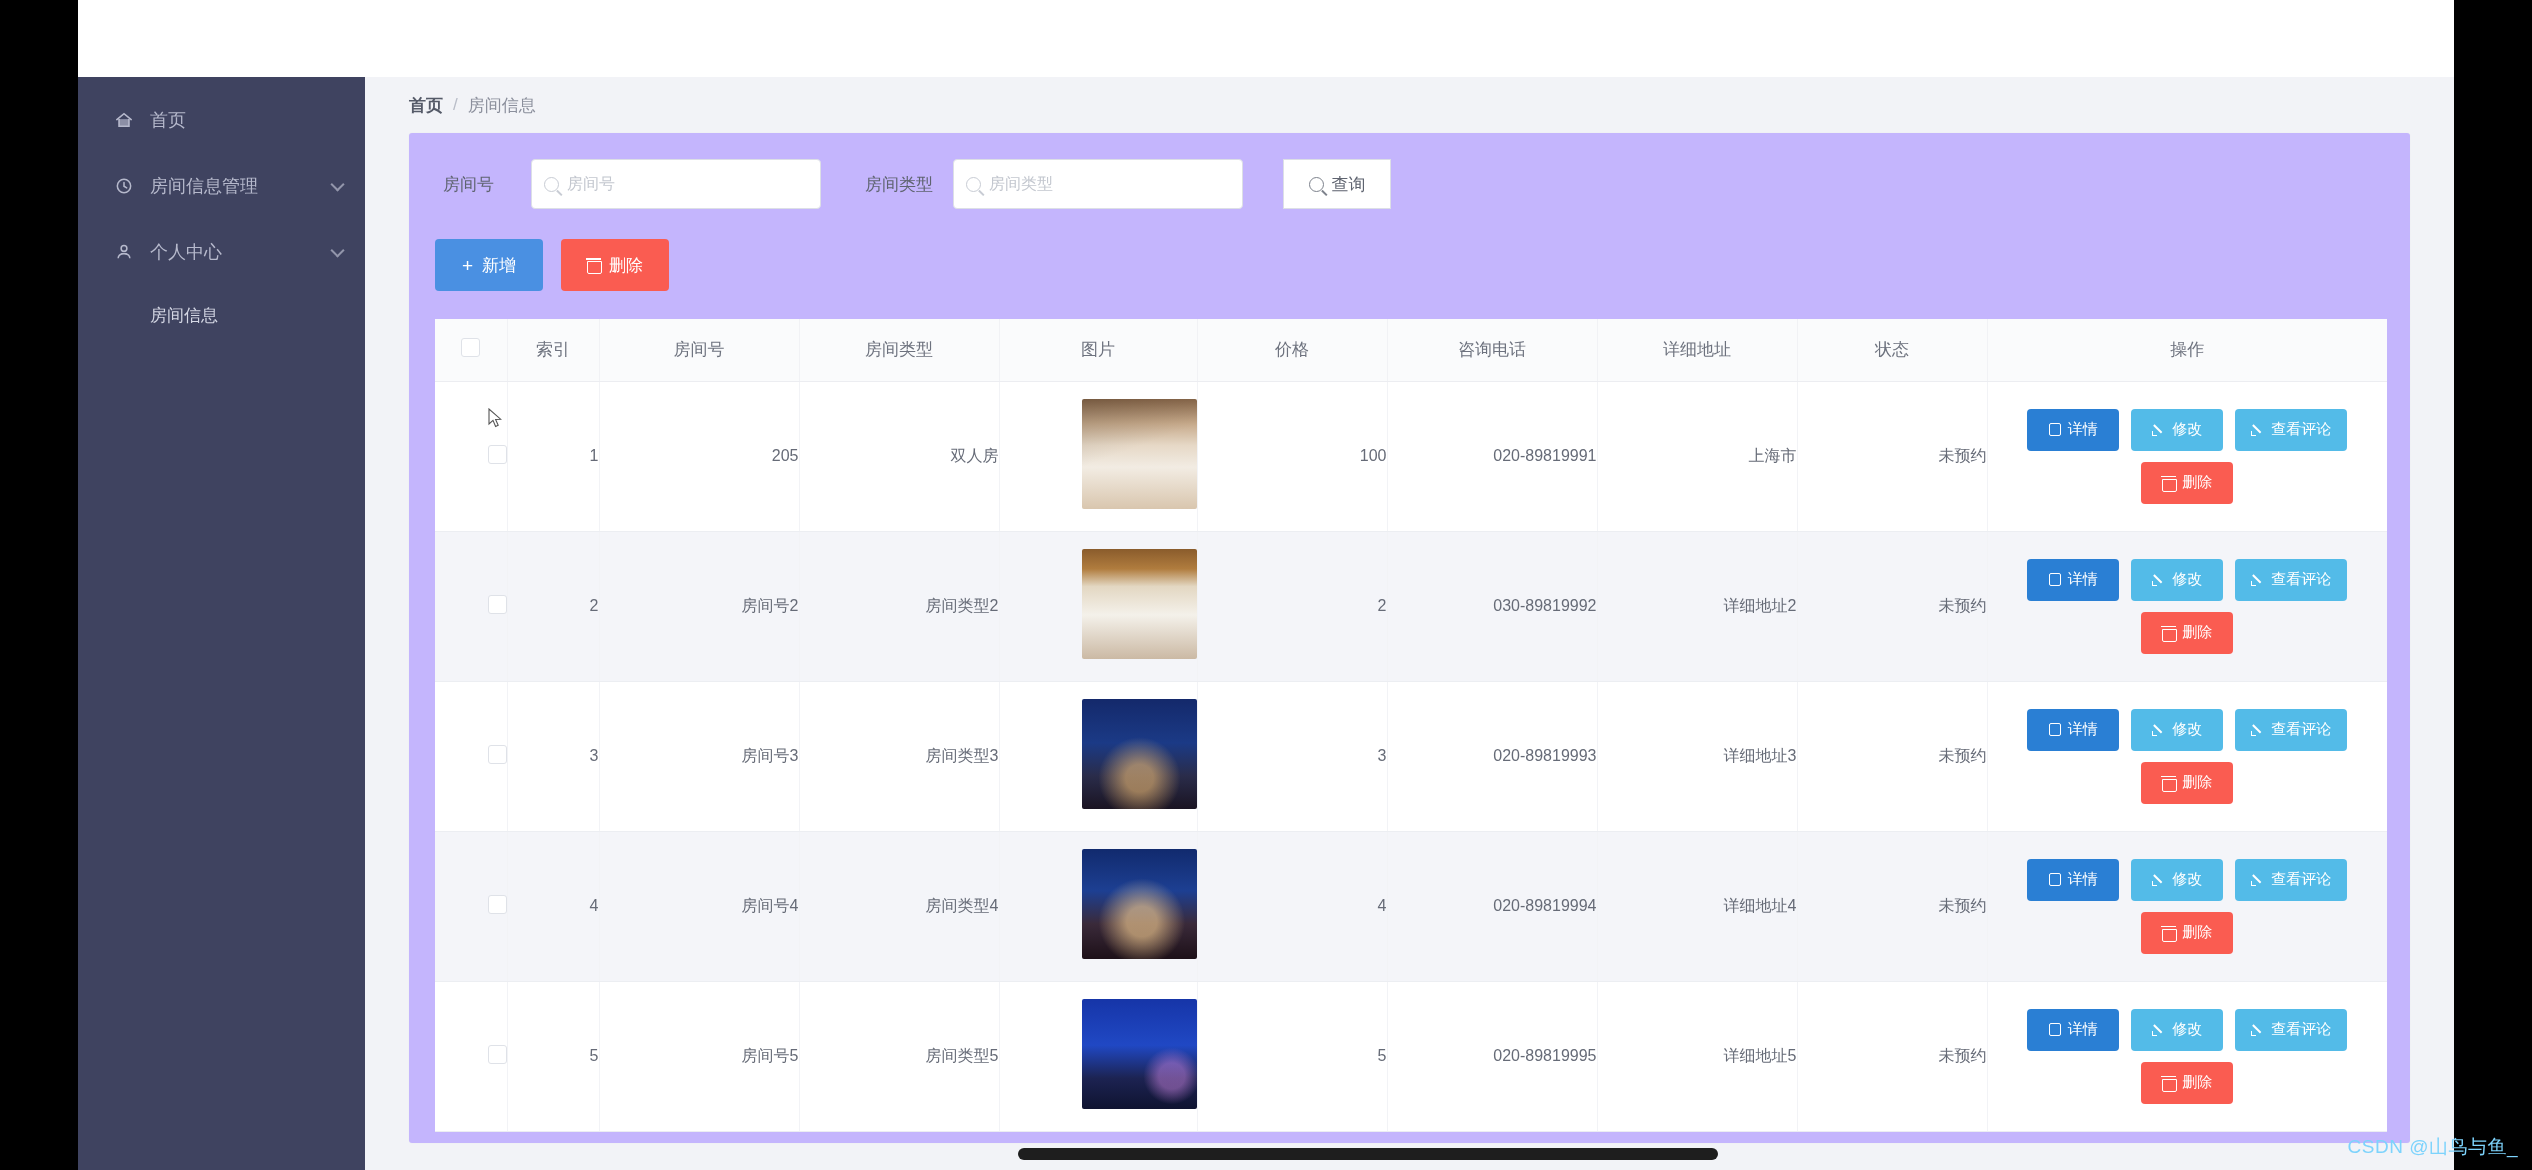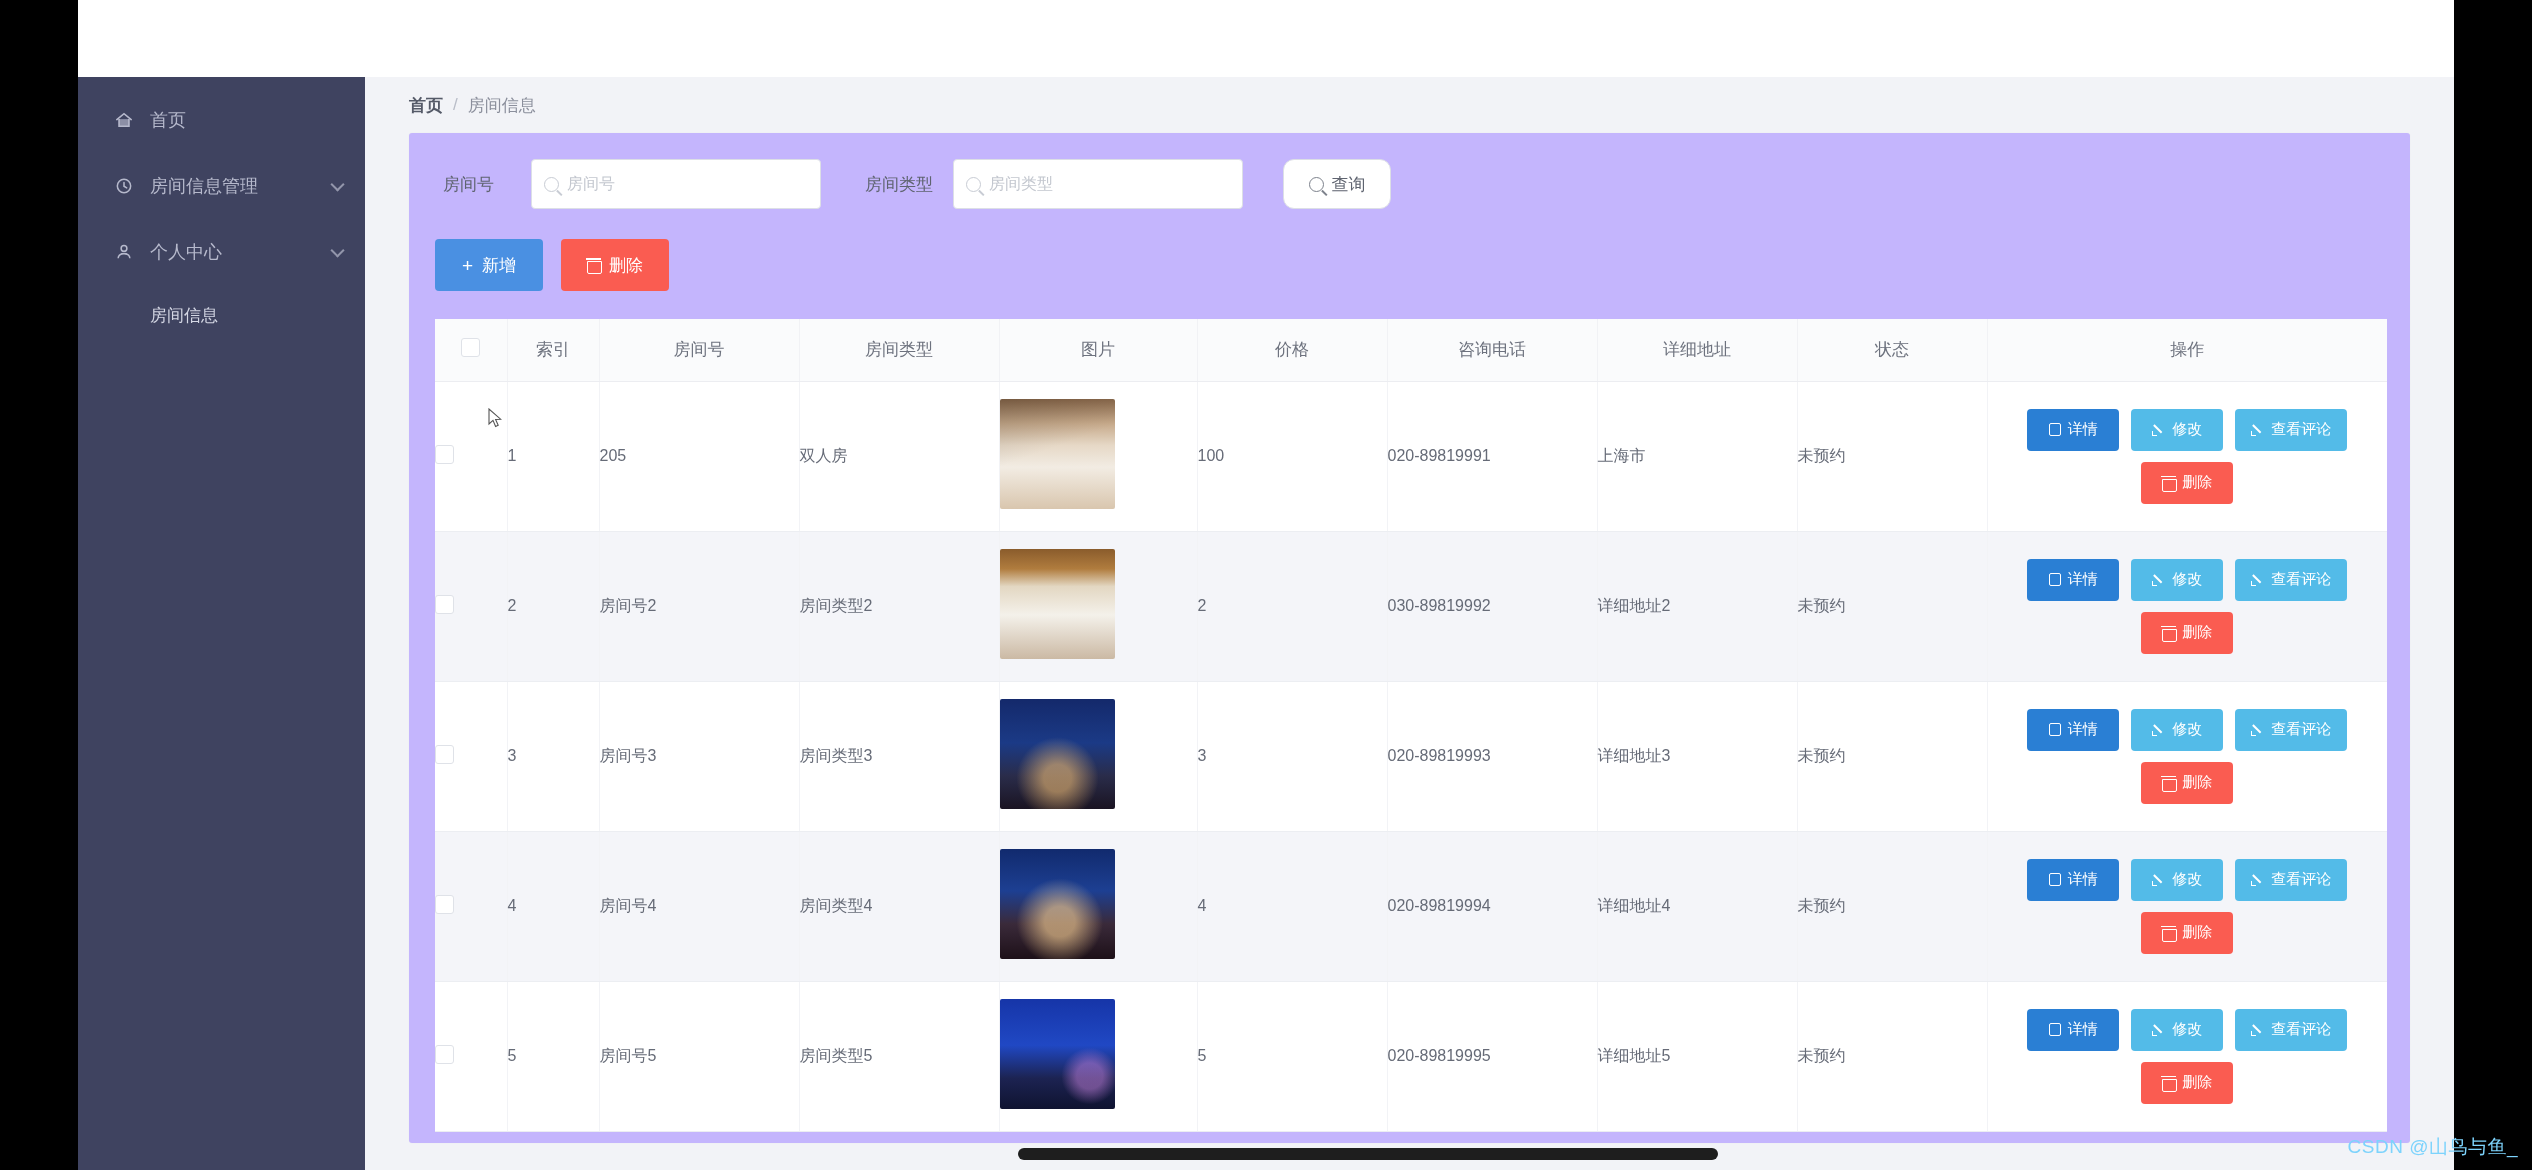--- a/index.html
+++ b/index.html
@@ -103,21 +103,21 @@
   }
   .mag::after {
     content: ""; position: absolute; right: -5px; bottom: -3px;
     width: 7px; height: 1.6px; background: #c8ccd4;
     rotate: 45deg;
   }
   .gap { width: 36px; }
   .btn-search {
     margin-left: 40px;
     height: 50px; min-width: 108px;
-    border: 1px solid #dcdfe6; border-radius: 11px;
+    border: 1px solid #dcdfe6; border-radius: 0;
     background: #fff; color: #5f6470; font-size: 17px;
     display: flex; align-items: center; justify-content: center; gap: 8px;
     cursor: pointer;
   }
   .btn-search .mag { border-color: #7d828c; }
   .btn-search .mag::after { background: #7d828c; }
   
   .actions { display: flex; gap: 18px; margin-top: 30px; }
   .abtn {
     height: 52px; min-width: 108px; padding: 0 22px;
@@ -146,21 +146,21 @@
   thead th {
     background: #fafbfc; color: #6d727e; font-size: 17px;
     font-weight: normal; height: 62px;
     border-bottom: 1px solid #ecedf1;
     border-right: 1px solid #f1f2f5;
     text-align: center;
   }
   thead th:last-child { border-right: none; }
   tbody td {
     height: 150px; font-size: 16px; color: #666b77;
-    text-align: left; border-bottom: 1px solid #eceef2;
+    text-align: right; border-bottom: 1px solid #eceef2;
     border-right: 1px solid #f2f3f6;
   }
   tbody td:last-child { border-right: none; }
   tbody tr:nth-child(even) td { background: #f4f5f9; }
   tbody tr:nth-child(odd) td { background: #fff; }
   .cbx {
     width: 19px; height: 19px; border: 1.5px solid #dfe2e8;
     border-radius: 3px; background: #fff;
     display: inline-block; cursor: pointer;
   }

